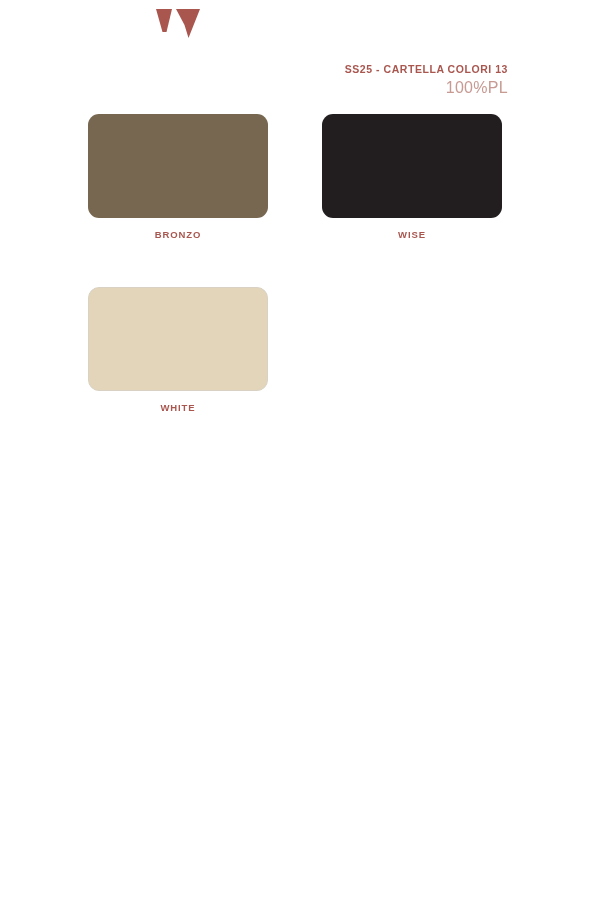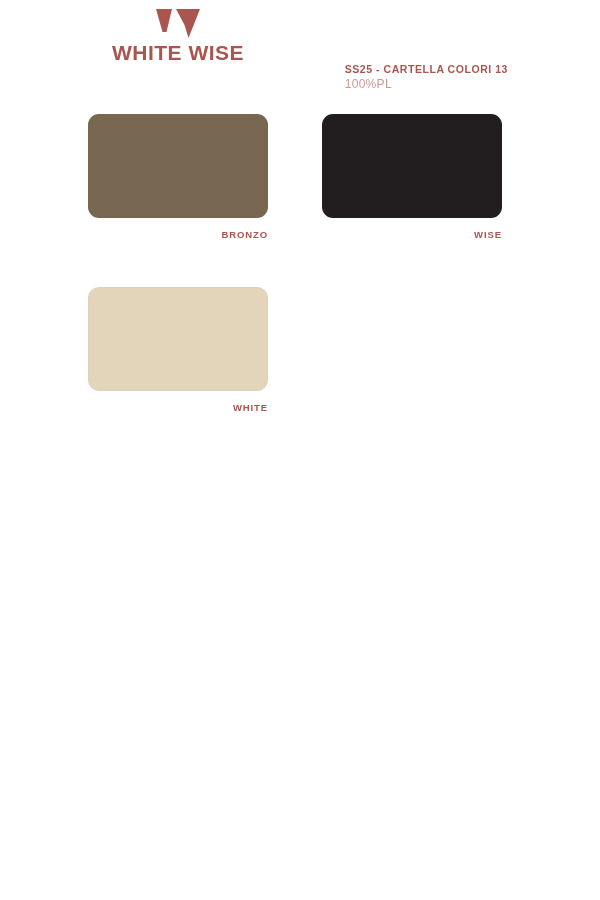--- a/index.html
+++ b/index.html
@@ -54,36 +54,36 @@
     letter-spacing: 0.5px;
     color: #a9564f;
     line-height: 1;
     white-space: nowrap;
   }
 
   .doc-meta {
     position: absolute;
     right: 92px;
     top: 62px;
-    text-align: left;
+    text-align: right;
   }
 
   .doc-title {
     font-family: "Liberation Sans", sans-serif;
     font-size: 10.5px;
     font-weight: bold;
     letter-spacing: 0.55px;
     color: #a9564f;
     line-height: 1.35;
     white-space: nowrap;
   }
 
   .doc-sub {
     font-family: "Liberation Sans", sans-serif;
-    font-size: 12px;
+    font-size: 16px;
     font-weight: normal;
     letter-spacing: 0.3px;
     color: #c79a93;
     line-height: 1.45;
     white-space: nowrap;
   }
 
   
   .swatch-grid {
     position: absolute;
@@ -109,42 +109,41 @@
     border-radius: 11px;
     box-sizing: border-box;
   }
 
   .swatch-chip.bordered {
     border: 1px solid #d9d2c4;
   }
 
   .swatch-label {
     margin-top: 11px;
-    text-align: right;
+    text-align: center;
     font-family: "Liberation Sans", sans-serif;
     font-size: 9.5px;
     font-weight: bold;
     letter-spacing: 0.9px;
     color: #a9564f;
     white-space: nowrap;
   }
 </style>
 </head>
 <body style="background-color: rgb(255, 255, 255);">
 
 <div class="page">
 
   <div class="header">
 
     <div class="brand">
       <svg class="brand-mark" viewBox="0 0 46 30" aria-hidden="true">
         <polygon points="1,1 17,1 11.5,24 7.5,24" fill="#a9564f"></polygon>
         <polygon points="21,1 45,1 33.5,30 29.5,17" fill="#a9564f"></polygon>
       </svg>
-      <span class="brand-wordmark">WHITE WISE</span>
     </div>
 
     <div class="doc-meta">
       <div class="doc-title">SS25 - CARTELLA COLORI  13</div>
       <div class="doc-sub">100%PL</div>
     </div>
 
   </div>
 
   <div class="swatch-grid">

